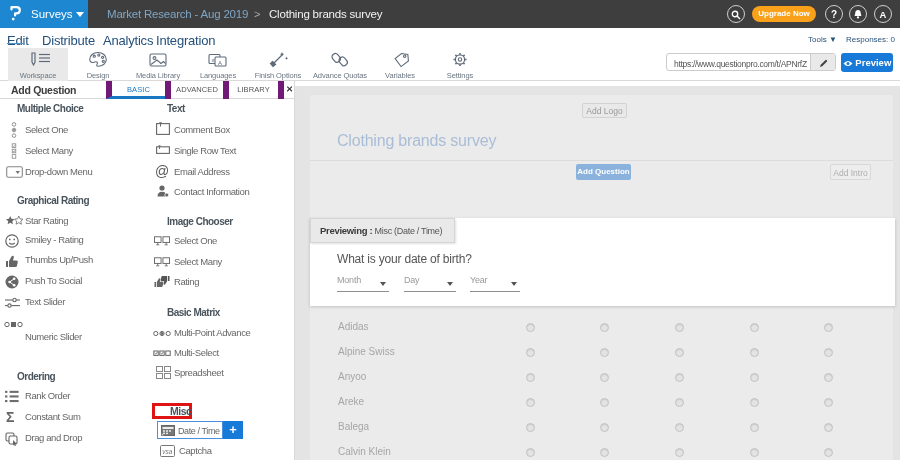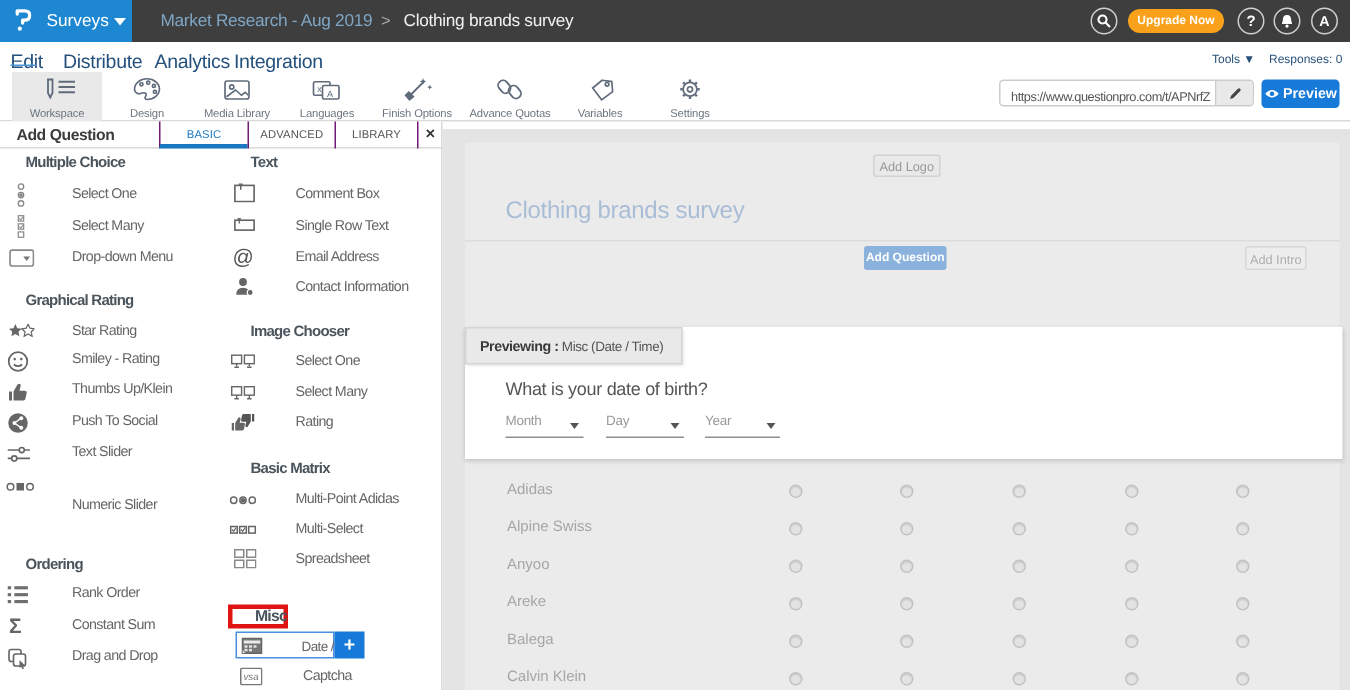--- a/index.html
+++ b/index.html
@@ -50,27 +50,27 @@
 .dsel .dcaret { position:absolute; right:3px; top:7px; width:0; height:0; border-left:3.5px solid transparent; border-right:3.5px solid transparent; border-top:4.5px solid #555; }
 
 .mrow { position:absolute; left:0; width:583px; height:25px; }
 .mlabel { position:absolute; left:28px; top:6px; font-size:10px; color:#a6a6a6; }
 .radio { position:absolute; top:7.5px; width:9px; height:9px; border-radius:50%; background:#e3e3e3; border:1px solid #c2c2c2; box-shadow:inset 0 1px 1px rgba(0,0,0,0.1); }
 
 
 #lpanel { position:absolute; left:0; top:81px; width:295px; height:379px; background:#fff; border-right:1px solid #d9d9d9; }
 #lphead { position:absolute; left:0; top:0; width:295px; height:18px; border-bottom:1px solid #d9d9d9; }
 #lphead .aq { position:absolute; left:11px; top:3px; font-size:10.5px; font-weight:bold; color:#3c3c3c; letter-spacing:-0.3px; }
-.ltab { position:absolute; top:0; height:18px; font-size:7.5px; letter-spacing:0.1px; text-align:center; border-left:1px solid #701a75; line-height:17px; color:#555; }
+.ltab { position:absolute; top:0; height:18px; font-size:7.5px; letter-spacing:0.1px; text-align:center; border-left:6px solid #701a75; line-height:17px; color:#555; }
 #tabbasic { left:106px; width:59px; color:#1a78c2; border-bottom:3px solid #1a78c2; }
 #tabadv { left:165px; width:58px; }
 #tablib { left:223px; width:55px; }
 #tabx { left:278px; width:17px; font-size:8.5px; color:#333; font-weight:bold; }
 .sechead { position:absolute; font-size:10px; font-weight:bold; color:#4a545c; letter-spacing:-0.5px;padding-left:12px; }
-.item { position:absolute; font-size:9.5px; color:#666; letter-spacing:-0.4px;margin-left:23px; }
+.item { position:absolute; font-size:9.5px; color:#666; letter-spacing:-0.4px; }
 .icon { position:absolute; }
 </style>
 </head>
 <body>
 
 <div id="topbar">
   <div id="logoarea">
     <svg class="plogo" width="11" height="15" viewBox="0 0 11 15" style="position:absolute; left:10px; top:5.5px;">
       <path d="M1.5 3.4 L1.5 1.2 L6.4 1.2 Q9.8 1.2 9.8 4.3 Q9.8 7.4 6.4 7.4 L5.1 7.4 L5.1 9.4" fill="none" stroke="#fff" stroke-width="2.2" stroke-linejoin="round" stroke-linecap="round"></path>
       <circle cx="3.2" cy="13.1" r="1.4" fill="#fff"></circle>
@@ -319,21 +319,21 @@
       <path d="M4.25 0 L5.5 2.8 L8.5 3.2 L6.3 5.2 L6.9 8.2 L4.25 6.7 L1.6 8.2 L2.2 5.2 L0 3.2 L3 2.8 Z" fill="#666"></path>
       <path d="M12.75 0 L14 2.8 L17 3.2 L14.8 5.2 L15.4 8.2 L12.75 6.7 L10.1 8.2 L10.7 5.2 L8.5 3.2 L11.5 2.8 Z" fill="none" stroke="#666" stroke-width="0.8"></path>
     </svg>
   <div class="item" style="left:25px; top:153px;">Smiley - Rating</div>
   <svg class="icon" style="left:5px; top:153px;" width="14" height="14" viewBox="0 0 14 14">
       <circle cx="7" cy="7" r="6.2" fill="none" stroke="#666" stroke-width="1.2"></circle>
       <circle cx="4.8" cy="5.4" r="0.85" fill="#666"></circle>
       <circle cx="9.2" cy="5.4" r="0.85" fill="#666"></circle>
       <path d="M4.2 9 Q7 11.2 9.8 9" fill="none" stroke="#666" stroke-width="1.1"></path>
     </svg>
-  <div class="item" style="left:25px; top:173px;">Thumbs Up/Klein</div>
+  <div class="item" style="left:25px; top:173px;">Thumbs Up/Push</div>
   <svg class="icon" style="left:5px; top:174px;" width="14" height="13" viewBox="0 0 14 13">
       <path d="M1 6 L3 6 L3 12 L1 12 Z M4 12 L10.5 12 Q12 12 12 10.5 L12.8 7 Q13 5.5 11.5 5.5 L8 5.5 L8.8 2.2 Q9 0.8 7.6 0.8 Q6.8 0.8 6.4 1.8 L4 6 Z" fill="#666"></path>
     </svg>
   <div class="item" style="left:25px; top:194px;">Push To Social</div>
   <svg class="icon" style="left:5px; top:194px;" width="14" height="14" viewBox="0 0 14 14">
       <circle cx="7" cy="7" r="6.5" fill="#666"></circle>
       <g fill="#fff">
         <circle cx="9.2" cy="3.8" r="1.3"></circle>
         <circle cx="4.6" cy="7" r="1.3"></circle>
         <circle cx="9.2" cy="10.2" r="1.3"></circle>
@@ -426,21 +426,21 @@
         <line x1="13" y1="6.5" x2="13" y2="8.5"></line>
         <line x1="11.4" y1="9" x2="14.6" y2="9"></line>
       </g>
     </svg>
   <div class="item" style="left:174px; top:195px;">Rating</div>
   <svg class="icon" style="left:154px; top:194px;" width="16" height="13" viewBox="0 0 16 13">
       <path d="M0.5 7 L2 7 L2 12 L0.5 12 Z M2.8 12 L7.5 12 Q8.7 12 8.7 10.8 L9.3 8 Q9.5 6.8 8.3 6.8 L5.8 6.8 L6.4 4.3 Q6.6 3.2 5.5 3.2 Q4.9 3.2 4.6 4 L2.8 7 Z" fill="#666"></path>
       <path d="M15.5 6 L14 6 L14 1 L15.5 1 Z M13.2 1 L8.5 1 Q7.3 1 7.3 2.2 L6.7 5 Q6.5 6.2 7.7 6.2 L10.2 6.2 L9.6 8.7 Q9.4 9.8 10.5 9.8 Q11.1 9.8 11.4 9 L13.2 6 Z" fill="#555"></path>
     </svg>
   <div class="sechead" style="left:155px; top:226px;">Basic Matrix</div>
-  <div class="item" style="left:174px; top:246px;">Multi-Point Adidas</div>
+  <div class="item" style="left:174px; top:246px;">Multi-Point Advance</div>
   <svg class="icon" style="left:153px; top:249px;" width="18" height="7" viewBox="0 0 18 7">
       <g fill="none" stroke="#666" stroke-width="1">
         <circle cx="2.8" cy="3.5" r="2.1"></circle>
         <circle cx="9" cy="3.5" r="2.1"></circle>
         <circle cx="9" cy="3.5" r="1" fill="#666"></circle>
         <circle cx="15.2" cy="3.5" r="2.1"></circle>
       </g>
     </svg>
   <div class="item" style="left:174px; top:266px;">Multi-Select</div>
   <svg class="icon" style="left:153px; top:269px;" width="18" height="7" viewBox="0 0 18 7">

